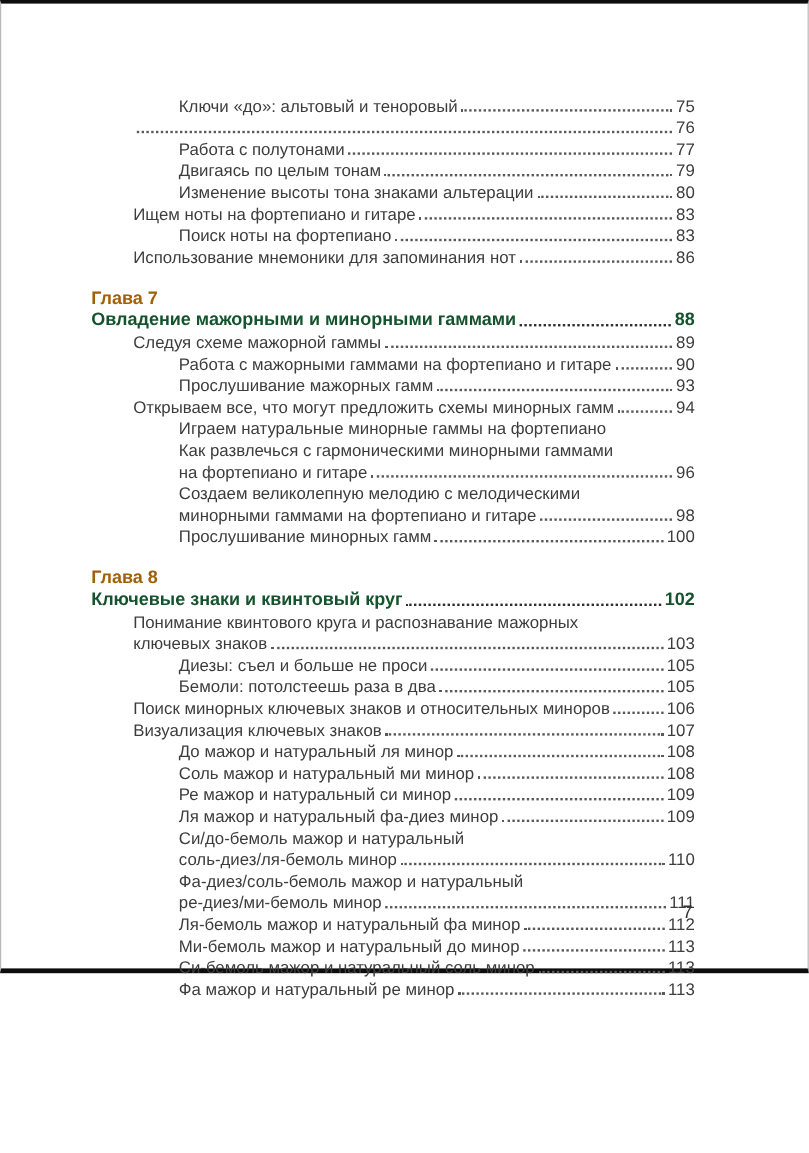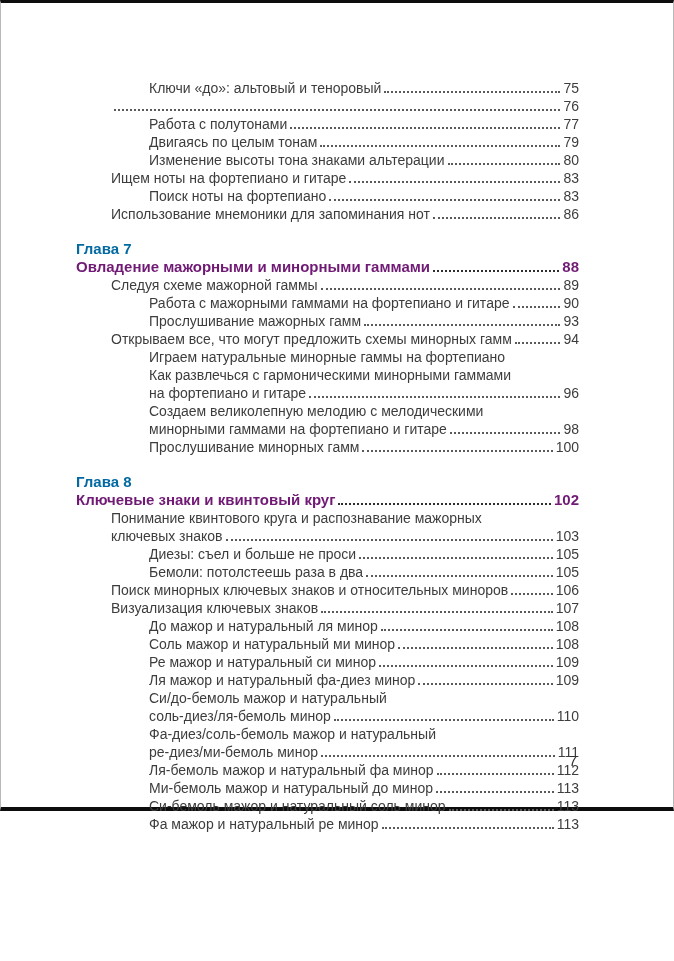--- a/index.html
+++ b/index.html
@@ -22,30 +22,30 @@
   .toc {
     position: absolute;
     top: 76px;
     left: 75px;
     width: 503px;
     font-size: 14px;
     line-height: 18px;
   }
   .chapter-label {
     font-weight: bold;
-    color: #0369a1;
+    color: #a16207;
     font-size: 15px;
   }
   .chapter-label.gap { margin-top: 17px; }
   .entry.level0 { padding-left: 0; }
   .entry.level1 { padding-left: 35px; }
   .entry.level2 { padding-left: 73px; }
   .entry.bold {
     font-weight: bold;
-    color: #701a75;
+    color: #14532d;
     font-size: 15px;
   }
   .row { display: flex; }
   .row .text { white-space: nowrap; }
   .leader {
     flex: 1;
     min-width: 10px;
     position: relative;
     overflow: hidden;
   }

